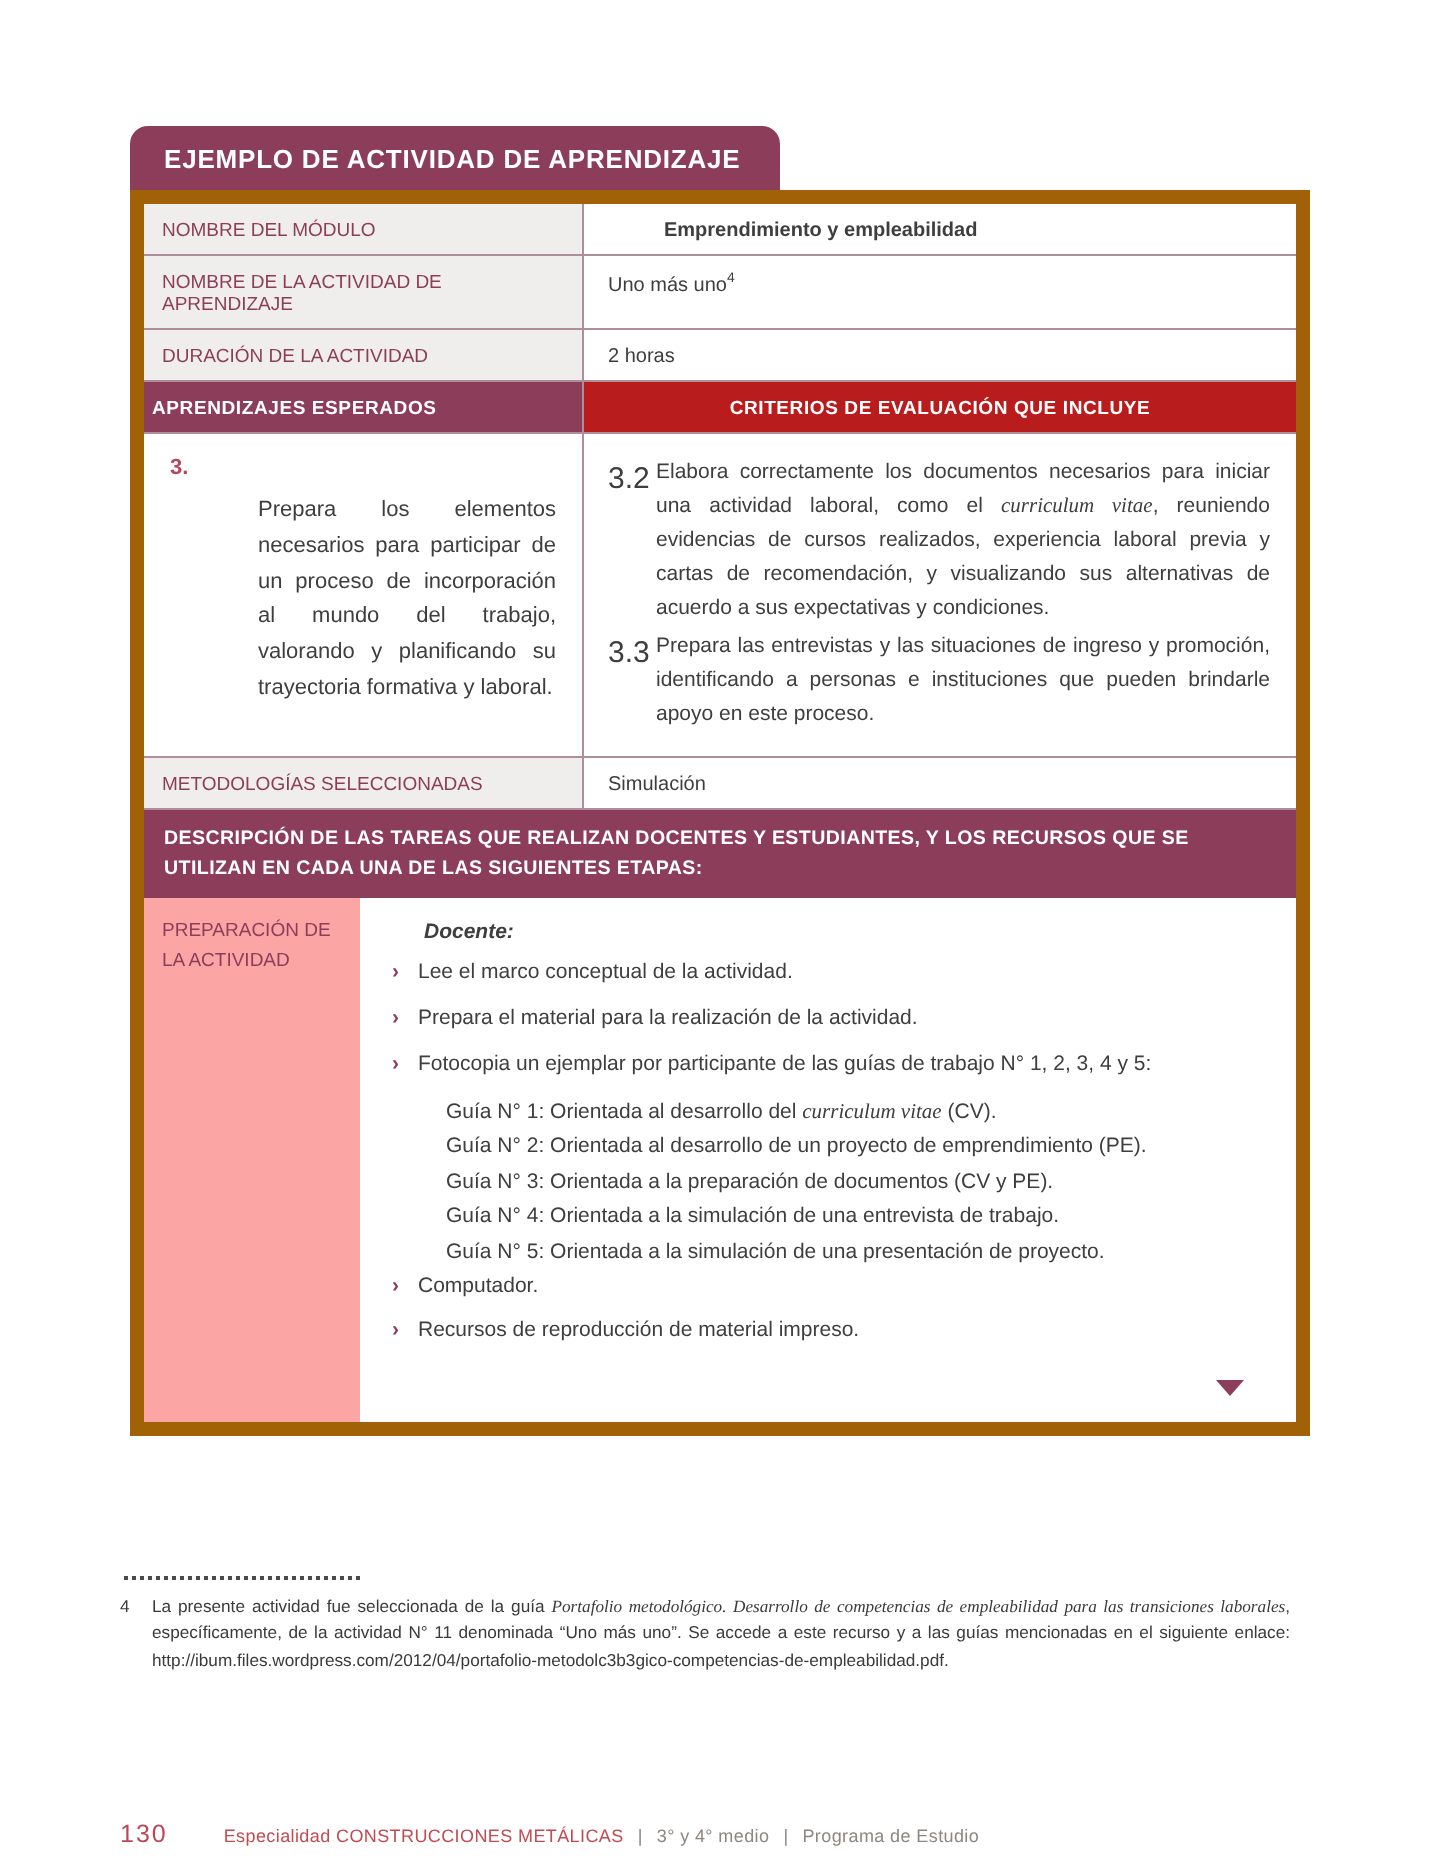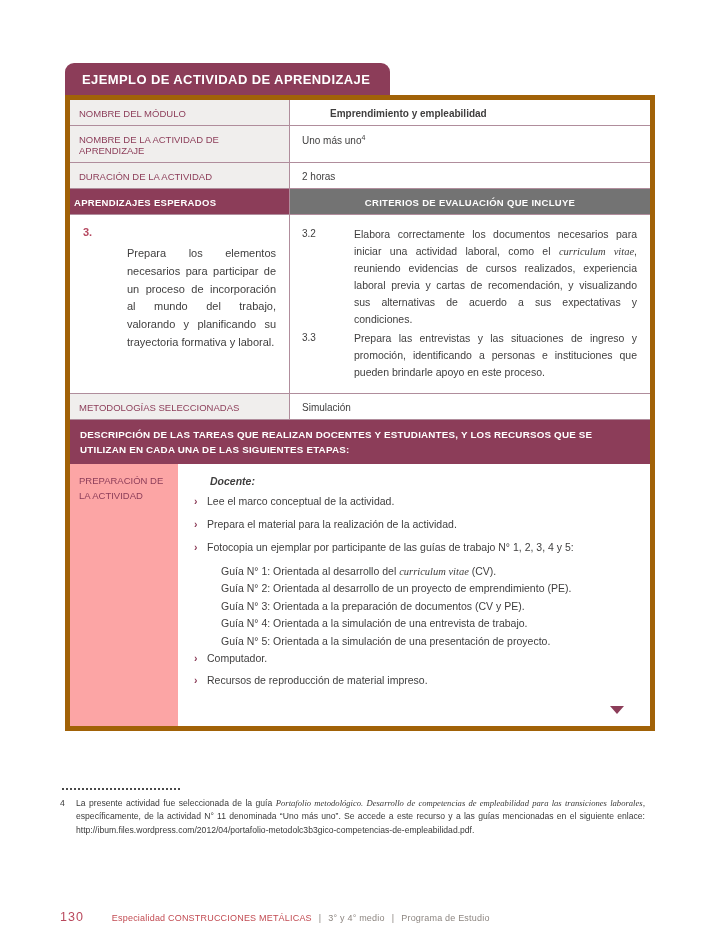--- a/index.html
+++ b/index.html
@@ -20,21 +20,21 @@
     color:#ffffff;
     font-size:13px;
     font-weight:bold;
     letter-spacing:0.4px;
     padding:9px 20px 8px 17px;
     border-radius:9px 9px 0 0;
   }
 
   
   .table {
-    border:5px solid #a16207;
+    border:7px solid #a16207;
     width:590px;
   }
   .row { display:flex; border-bottom:1px solid #b08d9c; }
   .row:last-child { border-bottom:none; }
 
   .cell-label {
     width:220px; flex:none;
     background:#f0eeed;
     color:#8c3d59;
     font-size:9.5px;
@@ -47,38 +47,38 @@
 
   .hdr-left {
     width:220px; flex:none;
     background:#8c3d59; color:#ffffff;
     font-size:9.5px; font-weight:bold;
     padding:8px 4px 6px;
     border-right:1px solid #b08d9c;
     letter-spacing:0.3px;
   }
   .hdr-right {
-    flex:1; background:#737373; color:#ffffff;
+    flex:1; background:#b91c1c; color:#ffffff;
     font-size:9.5px; font-weight:bold;
     text-align:center; padding:8px 20px 6px;
     letter-spacing:0.3px;
   }
 
   .ae-cell {
     width:220px; flex:none;
     padding:11px 13px 10px;
     border-right:1px solid #b08d9c;
   }
   .ae-num { color:#b5475f; font-weight:bold; font-size:11px; margin-bottom:7px; }
   .ae-text { font-size:11px; line-height:1.62; text-align:justify;margin-left:44px; }
 
   .crit-cell { flex:1; padding:11px 13px 10px 12px; }
   .crit-item { display:flex; margin-bottom:2px; }
-  .crit-num { width:24px; flex:none; font-size:10px; line-height:1.62; }
-  .crit-text { flex:1; font-size:10.5px; line-height:1.62; text-align:justify;margin-left:28px; }
+  .crit-num { width:24px; flex:none; font-size:15px; line-height:1.62; }
+  .crit-text { flex:1; font-size:10.5px; line-height:1.62; text-align:justify; }
   .crit-text i { font-family:"Liberation Serif", serif; font-style:italic; }
 
   
   .banner {
     background:#8c3d59; color:#ffffff;
     font-size:9.8px; font-weight:bold;
     line-height:1.55;
     padding:7px 12px 7px 10px;
     letter-spacing:0.2px;
   }

